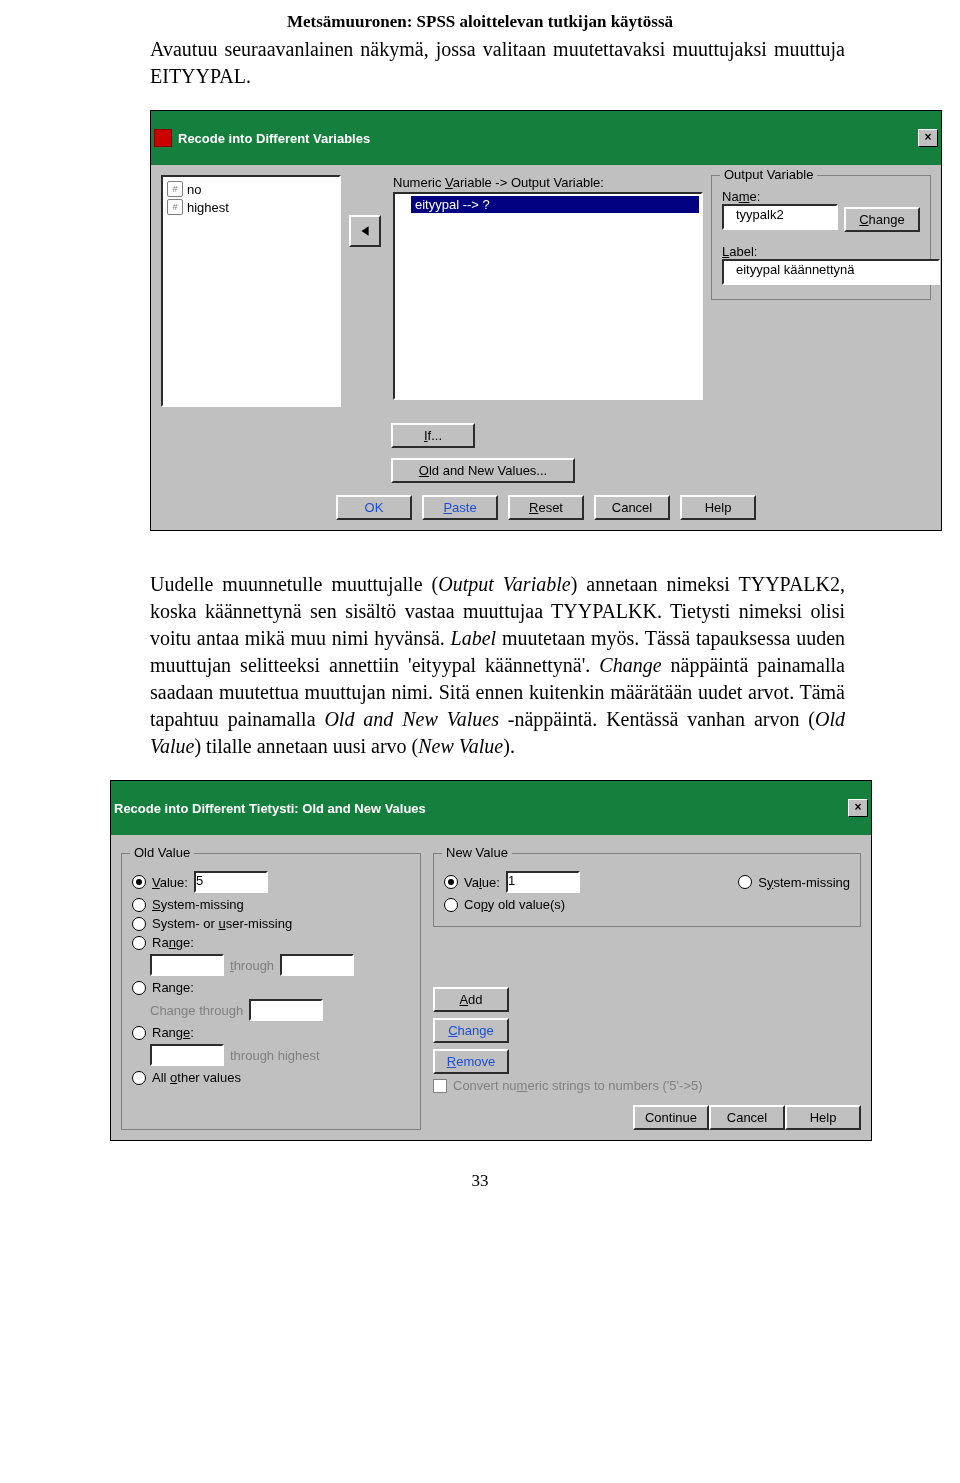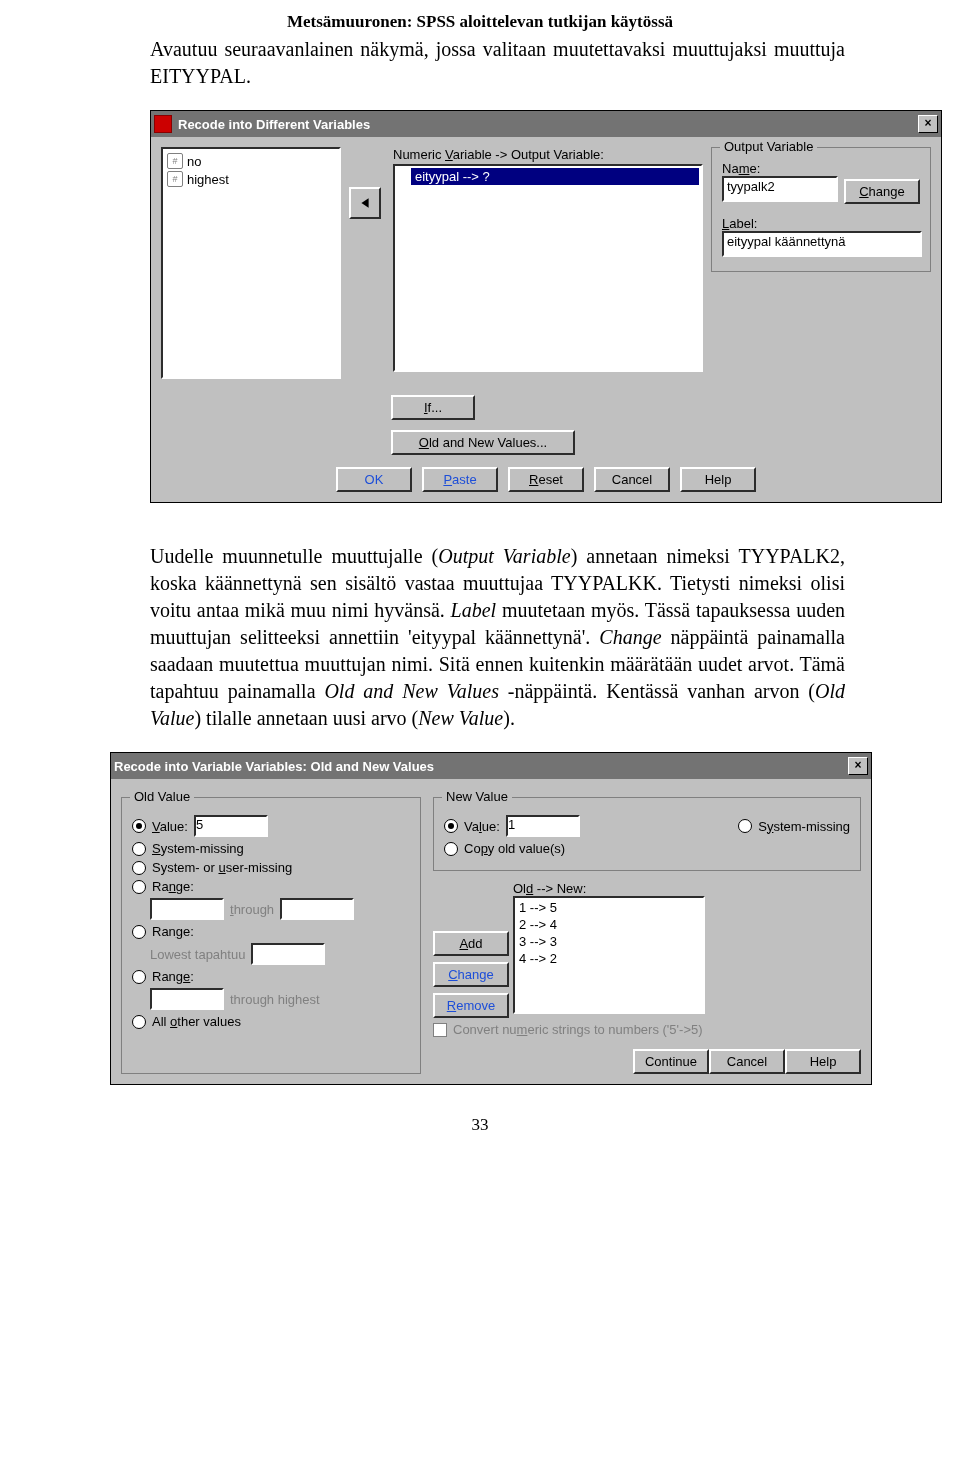--- a/index.html
+++ b/index.html
@@ -31,26 +31,26 @@
   .dialog {
     margin: 0 0 0 150px;
     width: 790px;
     border: 1px solid #000;
     background: #c0c0c0;
     font-family: "MS Sans Serif", Arial, sans-serif;
     font-size: 13px;
     color: #000;
   }
   .titlebar {
-    background: #737373;
+    background: #15803d;
     color: #fff;
     display: flex;
     align-items: center;
     justify-content: space-between;
-    padding: 2px 3px;
+    padding: 16px 3px;
     font-weight: bold;
     height: 22px;
   }
   .titlebar-left { display: flex; align-items: center; gap: 6px; }
   .titlebar-icon { width: 16px; height: 16px; background: #c00; border: 1px solid #800; }
   .close-x {
     width: 18px; height: 16px;
     background: #c0c0c0;
     border: 1px solid #000;
     border-top-color: #fff; border-left-color: #fff;
@@ -125,21 +125,21 @@
     border: 2px outset #fff;
     border-right-color: #808080; border-bottom-color: #808080;
     display: flex; align-items: center; justify-content: center;
   }
   .arrow-svg { width: 12px; height: 12px; }
   .center-col .label { margin-bottom: 2px; }
   .center-col .listbox { height: 200px; padding: 2px; }
   .center-col .selected-row {
     background: #000080; color: #fff; padding: 1px 4px; margin-left: 14px;
   }
-  .right-col .textbox { width: 190px; height: 20px; padding: 1px 3px; margin-bottom: 4px; }
+  .right-col .textbox { width: 190px; height: 20px; padding: 1px 12px; margin-bottom: 4px; }
   .right-row { display: flex; gap: 6px; align-items: center; }
   .btn-row { display: flex; gap: 10px; justify-content: center; margin-top: 12px; }
   .mid-buttons { margin: 16px 0 0 230px; }
   .underline-key { text-decoration: underline; }
 
   
   .dialog.d2 { width: 760px; margin-left: 110px; }
   .d2-cols {
     display: grid;
     grid-template-columns: 300px 1fr;
@@ -246,21 +246,21 @@
   </div>
 </div>
 
 <div class="body-text" style="margin-top:40px;">
   <span>Uudelle muunnetulle muuttujalle (</span><span class="italic">Output Variable</span><span>) annetaan nimeksi TYYPALK2, koska käännettynä sen sisältö vastaa muuttujaa TYYPALKK. Tietysti nimeksi olisi voitu antaa mikä muu nimi hyvänsä. </span><span class="italic">Label</span><span> muutetaan myös. Tässä tapauksessa uuden muuttujan selitteeksi annettiin 'eityypal käännettynä'. </span><span class="italic">Change</span><span> näppäintä painamalla saadaan muutettua muuttujan nimi. Sitä ennen kuitenkin määrätään uudet arvot. Tämä tapahtuu painamalla </span><span class="italic">Old and New Values</span><span> -näppäintä. Kentässä vanhan arvon (</span><span class="italic">Old Value</span><span>) tilalle annetaan uusi arvo (</span><span class="italic">New Value</span><span>).</span>
 </div>
 
 <div class="dialog d2">
   <div class="titlebar">
     <div class="titlebar-left">
-      <span>Recode into Variable Variables: Old and New Values</span>
+      <span>Recode into Different Tietysti: Old and New Values</span>
     </div>
     <div class="close-x">×</div>
   </div>
   <div class="dialog-body">
     <div class="d2-cols">
 
       <div class="groupbox">
         <div class="groupbox-legend">Old Value</div>
 
         <div class="radio-row">
@@ -283,21 +283,21 @@
         <div class="radio-row indent">
           <div class="textbox small-input"></div>
           <span class="disabled-text"><span class="underline-key">t</span>hrough</span>
           <div class="textbox small-input"></div>
         </div>
         <div class="radio-row">
           <span class="radio"></span>
           <span>Ran<span class="underline-key">g</span>e:</span>
         </div>
         <div class="radio-row indent disabled-text">
-          <span>Lowest tapahtuu</span>
+          <span>Change through</span>
           <div class="textbox small-input"></div>
         </div>
         <div class="radio-row">
           <span class="radio"></span>
           <span>Rang<span class="underline-key">e</span>:</span>
         </div>
         <div class="radio-row indent disabled-text">
           <div class="textbox small-input"></div>
           <span>through highest</span>
         </div>
@@ -327,29 +327,20 @@
           </div>
         </div>
 
         <div style="margin-top:10px;">
           <div class="right-inner">
             <div class="col-a side-btns">
               <div class="btn"><span class="underline-key">A</span>dd</div>
               <div class="btn disabled"><span class="underline-key">C</span>hange</div>
               <div class="btn disabled"><span class="underline-key">R</span>emove</div>
             </div>
-            <div class="col-b">
-              <div>Ol<span class="underline-key">d</span> --&gt; New:</div>
-              <div class="listbox oldnew-list">
-                <div>1 --&gt; 5</div>
-                <div>2 --&gt; 4</div>
-                <div>3 --&gt; 3</div>
-                <div>4 --&gt; 2</div>
-              </div>
-            </div>
           </div>
 
           <div class="radio-row disabled-text">
             <span class="checkbox"></span>
             <span>Convert nu<span class="underline-key">m</span>eric strings to numbers ('5'-&gt;5)</span>
           </div>
 
           <div class="bottom-btns">
             <div class="btn">Continue</div>
             <div class="btn">Cancel</div>

